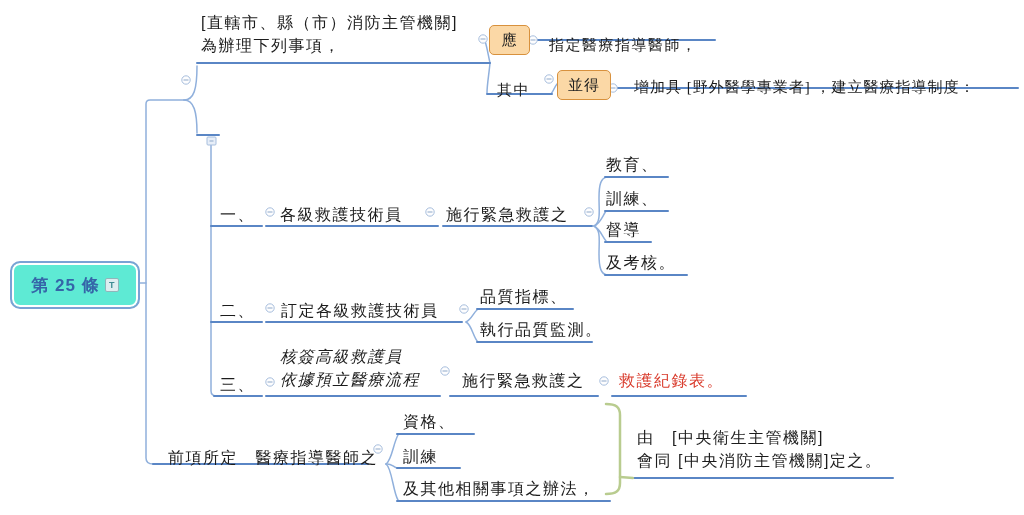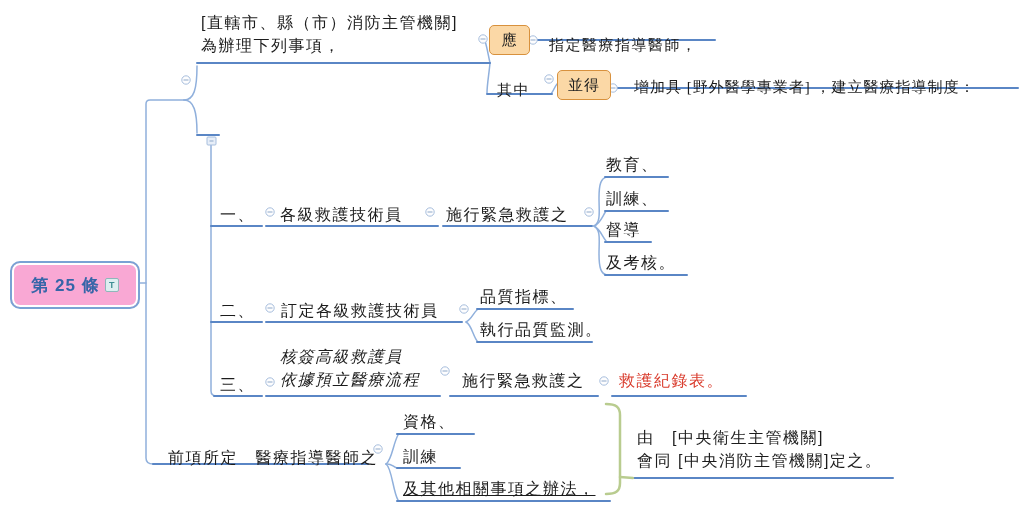--- a/index.html
+++ b/index.html
@@ -14,21 +14,21 @@
   }
   .t.small{font-size:15px;margin-top:16px;}
   .red{color:#d93a2b;}
   .badge{
     position:absolute;z-index:2;display:flex;align-items:center;justify-content:center;
     background:#fbd8a6;border:1.6px solid #d8913d;border-radius:5px;
     font-size:15px;letter-spacing:1px;color:#222;
   }
   #root-node{
     position:absolute;left:10px;top:261px;width:126px;height:44px;z-index:2;
-    background:#f9a8d4;border:2.5px solid #7aa2d4;border-radius:10px;
+    background:#5eead4;border:2.5px solid #7aa2d4;border-radius:10px;
     box-shadow:inset 0 0 0 2px #ffffff;
     display:flex;align-items:center;justify-content:center;gap:5px;
   }
   #root-node .root-label{font-size:17px;font-weight:bold;color:#3565a8;letter-spacing:1px;}
   .note-icon{
     display:inline-block;width:12px;height:12px;border:1px solid #8fb6ba;border-radius:2px;
     background:#ddeef0;color:#3f8d94;font-size:9px;line-height:12px;text-align:center;font-weight:bold;
   }
   .two-line{line-height:23px;}
 </style>
@@ -163,19 +163,19 @@
   <div class="t two-line" style="left:280px;top:345px;font-style:italic;">
     <div>核簽高級救護員</div>
     <div>依據預立醫療流程</div>
   </div>
   <div class="t" style="left:462px;top:369px;">施行緊急救護之</div>
   <div class="t red" style="left:619px;top:369px;">救護紀錄表。</div>
 
   <div class="t" style="left:168px;top:446px;">前項所定　醫療指導醫師之</div>
   <div class="t" style="left:403px;top:410px;">資格、</div>
   <div class="t" style="left:403px;top:445px;">訓練</div>
-  <div class="t" style="left:403px;top:477px;text-decoration:underline;">及其他相關事項之辦法，</div>
+  <div class="t" style="left:403px;top:477px;">及其他相關事項之辦法，</div>
   <div class="t two-line" style="left:637px;top:426px;">
     <div>由　[中央衛生主管機關]</div>
     <div>會同 [中央消防主管機關]定之。</div>
   </div>
 
 </div>
 
 </body></html>

